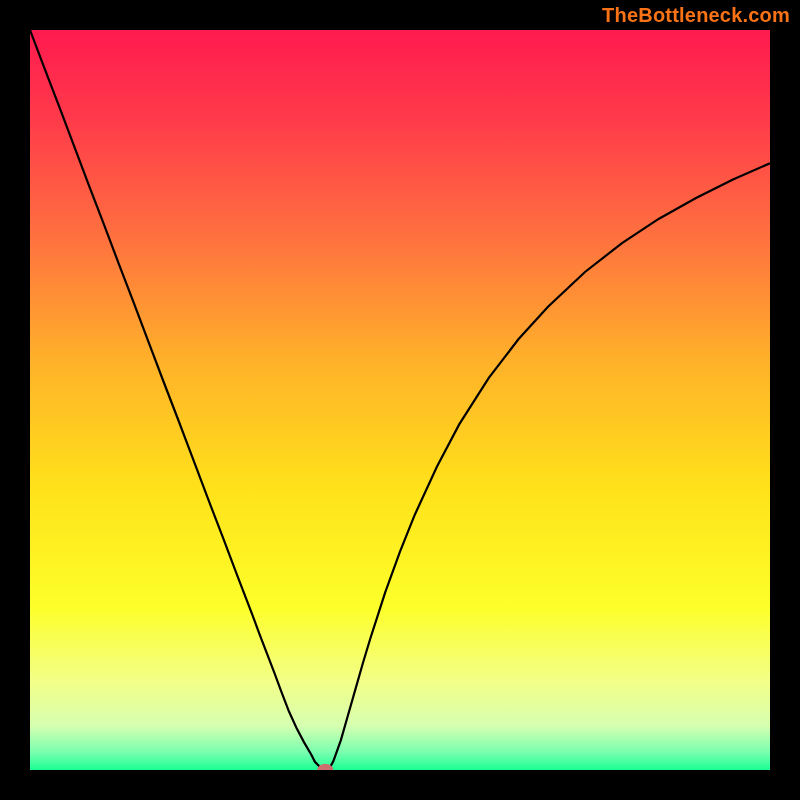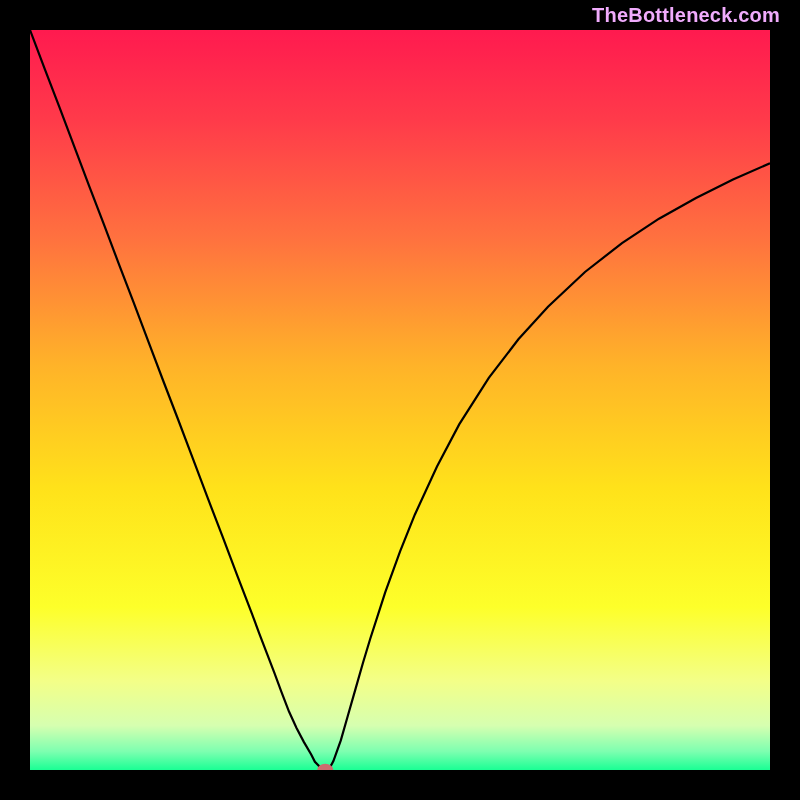--- a/index.html
+++ b/index.html
@@ -13,22 +13,22 @@
   }
   .wrap {
     position: relative;
     width: 800px;
     height: 800px;
     background: #000;
   }
   .watermark {
     position: absolute;
     top: 4px;
-    right: 20px;
-    color: #f0abfc;
+    right: 10px;
+    color: #f97316;
     font-size: 20px;
     font-weight: 600;
     letter-spacing: 0.2px;
     z-index: 5;
     user-select: none;
   }
   .plot {
     position: absolute;
     left: 30px;
     top: 30px;

